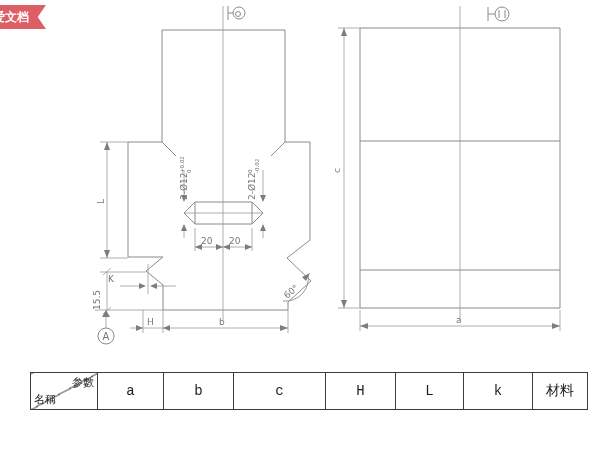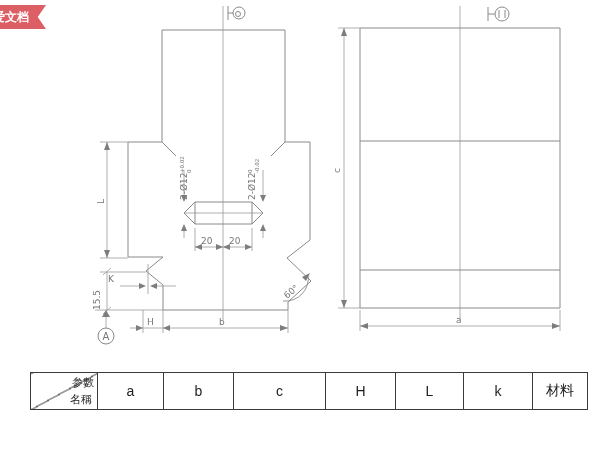--- a/index.html
+++ b/index.html
@@ -13,28 +13,28 @@
   svg.draw line{stroke:#8a8a8a;stroke-width:1;}
   svg.draw line.thin{stroke:#939393;stroke-width:0.75;}
   svg.draw line.cl{stroke:#9a9a9a;stroke-width:0.8;}
   svg.draw path.arc{stroke:#8a8a8a;stroke-width:0.9;fill:none;}
   svg.draw circle{stroke:#8a8a8a;fill:none;}
   svg.draw polygon{fill:#7d7d7d;stroke:none;}
   svg.draw text{fill:#767676;font-family:"DejaVu Sans",sans-serif;font-size:9px;}
   svg.draw text.tol{font-size:5.5px;}
   svg.draw text.datum{font-size:10px;text-anchor:middle;}
   table.spec{position:absolute;left:30px;top:372px;width:557px;border-collapse:collapse;
-             table-layout:fixed;font-family:Liberation Sans, sans-serif;color:#1d1d1d;}
+             table-layout:fixed;font-family:Liberation Mono, monospace;color:#1d1d1d;}
   table.spec td{border:1px solid #3c3c3c;text-align:center;vertical-align:middle;padding:0;}
   table.spec tr.hdr td{height:36px;font-size:14px;}
   table.spec tr.row td{height:33px;font-size:15px;}
   td.corner{position:relative;
     background:linear-gradient(to bottom right,transparent 49.2%,#3c3c3c 49.2%,#3c3c3c 50.8%,transparent 50.8%);}
   td.corner .p{position:absolute;right:3px;top:2px;font-size:11px;}
-  td.corner .n{position:absolute;left:3px;bottom:2px;font-size:11px;margin-left:36px;}
+  td.corner .n{position:absolute;left:3px;bottom:2px;font-size:11px;}
   td.mold{font-size:18px;letter-spacing:3px;}
   td.aval{font-size:12px;line-height:1.25;}
 </style>
 </head>
 <body>
 
 <div class="stage">
 
   <div class="ribbon">
     <span>爱文档</span>

